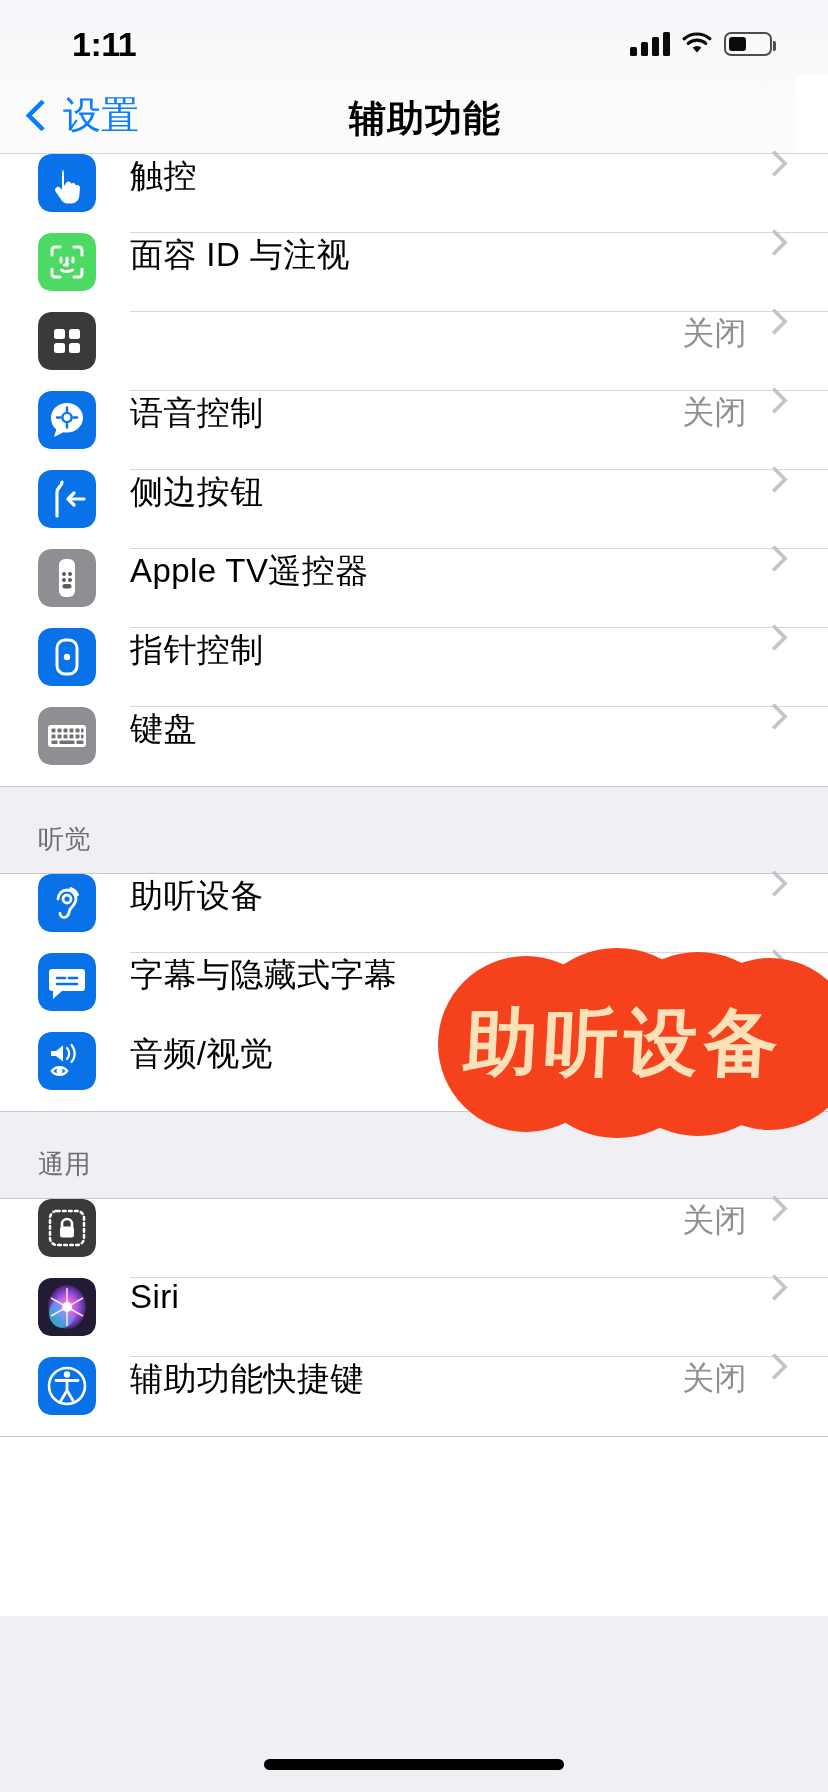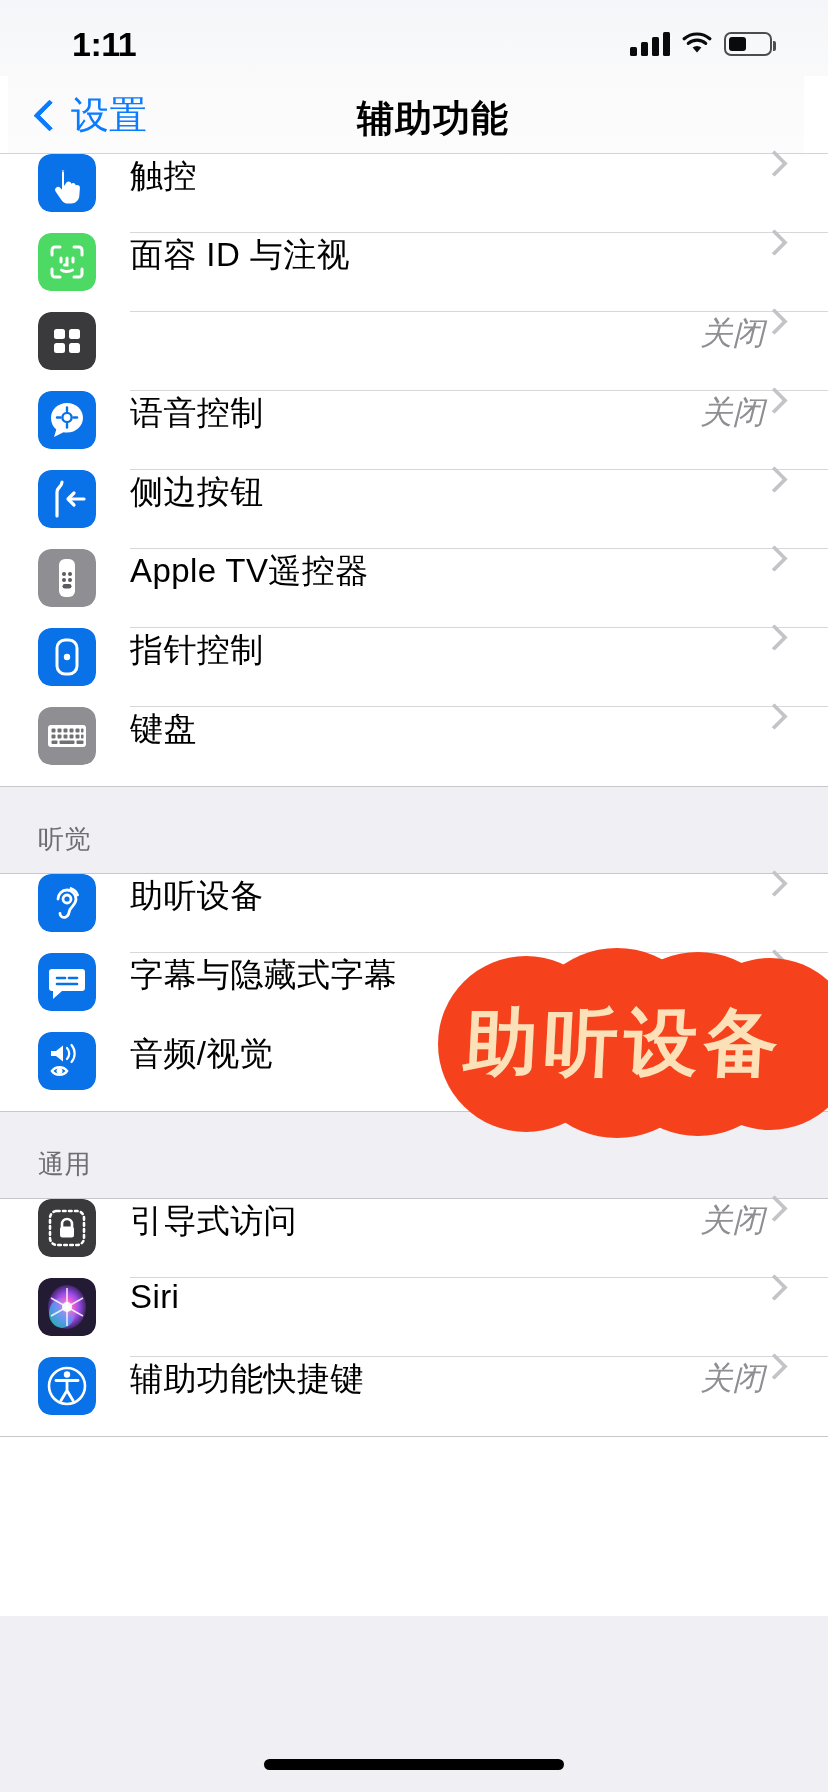--- a/index.html
+++ b/index.html
@@ -37,21 +37,21 @@
   .battery:after{
     content:"";position:absolute;right:-6px;top:7px;width:3px;height:10px;
     background:#4D4D4D;border-radius:0 2px 2px 0;
   }
   .battery .fill{
     position:absolute;left:2.5px;top:2.5px;height:14px;width:17px;background:#0B0B0B;border-radius:3px;
   }
 
   
   .navbar{
-    position:absolute;top:76px;left:8px;width:796px;height:78px;
+    position:absolute;top:76px;left:0;width:796px;height:78px;
     background:linear-gradient(180deg,#FAFAFB 0%,#FCFCFD 100%);
   }
   .back{
     position:absolute;left:30px;top:16px;display:flex;align-items:center;gap:6px;
     color:#0A7CFF;
   }
   .back .chev{
     width:18px;height:18px;border-left:5px solid #0A7CFF;border-bottom:5px solid #0A7CFF;
     transform:rotate(45deg);margin-right:4px;border-radius:2px;
   }
@@ -81,21 +81,21 @@
   }
   .row:last-child .sep{display:none;}
   .icon{
     width:58px;height:58px;border-radius:13px;margin-left:38px;flex:none;
     position:relative;overflow:hidden;
   }
   .row .label{
     margin-left:34px;font-size:33px;color:#000;letter-spacing:0.4px;white-space:nowrap;
   }
   .row .spacer{flex:1;}
-  .row .value{font-size:32px;color:#8E8E93;letter-spacing:0.4px;font-style:italic;}
+  .row .value{font-size:32px;color:#8E8E93;margin-right:18px;letter-spacing:0.4px;}
   .row .chevron{
     width:15px;height:15px;margin-right:44px;flex:none;
     border-top:4px solid #C4C4C8;border-right:4px solid #C4C4C8;
     transform:rotate(45deg);border-radius:1px;
   }
 
   
   .icon svg{display:block;width:58px;height:58px;}
 
   
@@ -398,21 +398,20 @@
 
       <div class="row">
         <div class="icon">
           <svg viewBox="0 0 58 58">
               <rect width="58" height="58" rx="13" fill="#3A3A3C"></rect>
             <rect x="12" y="12" width="34" height="34" rx="7" fill="none" stroke="#fff" stroke-width="2.6" stroke-dasharray="2.6 3.4" stroke-linecap="round"></rect>
             <path d="M24 28v-3a5 5 0 0 1 10 0v3" fill="none" stroke="#fff" stroke-width="2.6"></path>
             <rect x="22" y="27.5" width="14" height="11" rx="2.5" fill="#fff"></rect>
           </svg>
         </div>
-        <div class="label">引导式访问</div>
         <div class="spacer"></div>
         <div class="value">关闭</div>
         <div class="chevron"></div>
         <div class="sep"></div>
       </div>
 
       <div class="row">
         <div class="icon">
           <svg viewBox="0 0 58 58">
             <defs>

